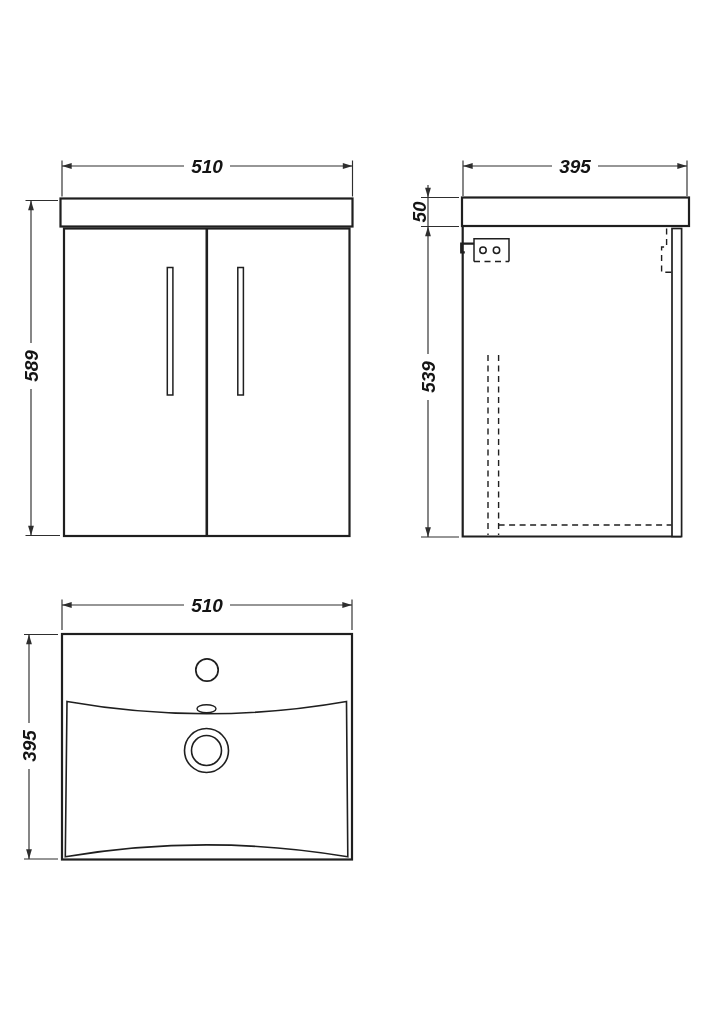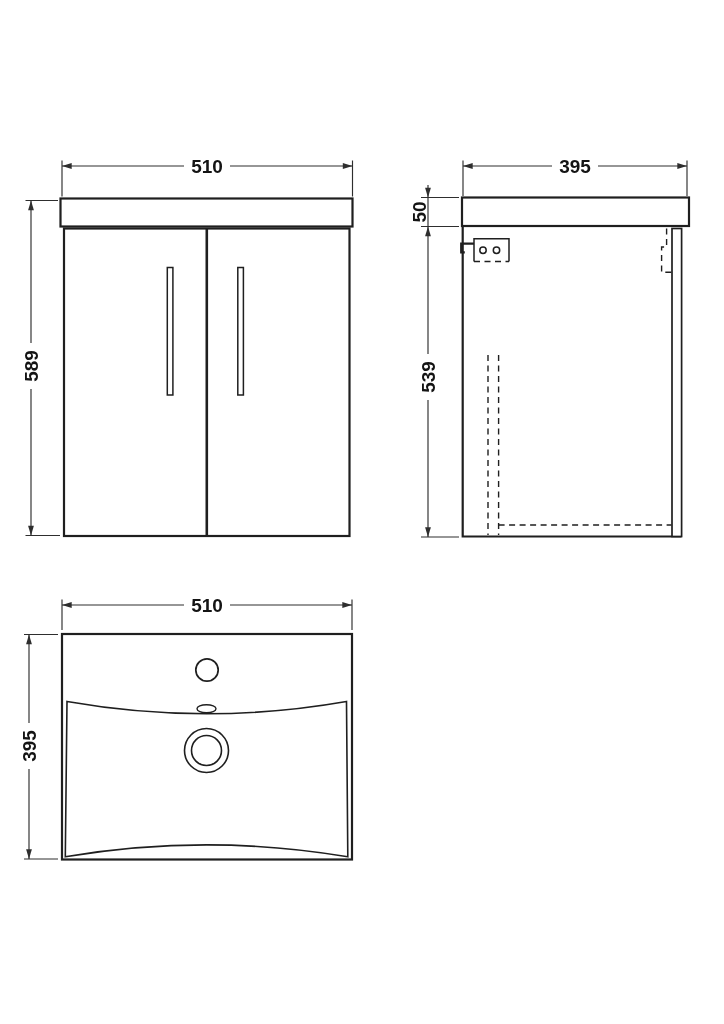--- a/index.html
+++ b/index.html
@@ -8,20 +8,21 @@
     --bg: #ffffff;
     --text: #141414;
   }
   html, body { margin: 0; padding: 0; overflow: hidden; background: var(--bg); }
   .stage {
     position: relative;
     width: 708px;
     height: 1024px;
     background: var(--bg);
     font-family: "Liberation Sans", sans-serif;
+    font-style: italic;
   }
   svg { display: block; }
   
   .obj       { fill: none; stroke: var(--line); stroke-width: 2.2; }
   .obj-fill  { fill: var(--bg); stroke: var(--line); stroke-width: 2.2; }
   .obj-mid   { fill: var(--bg); stroke: var(--line); stroke-width: 1.7; }
   .obj-thin  { fill: var(--bg); stroke: var(--line); stroke-width: 1.5; }
   .split     { stroke: var(--line); stroke-width: 2.6; }
   
   .hid { fill: none; stroke: var(--line); stroke-width: 1.4; stroke-dasharray: 6 4.5; }

